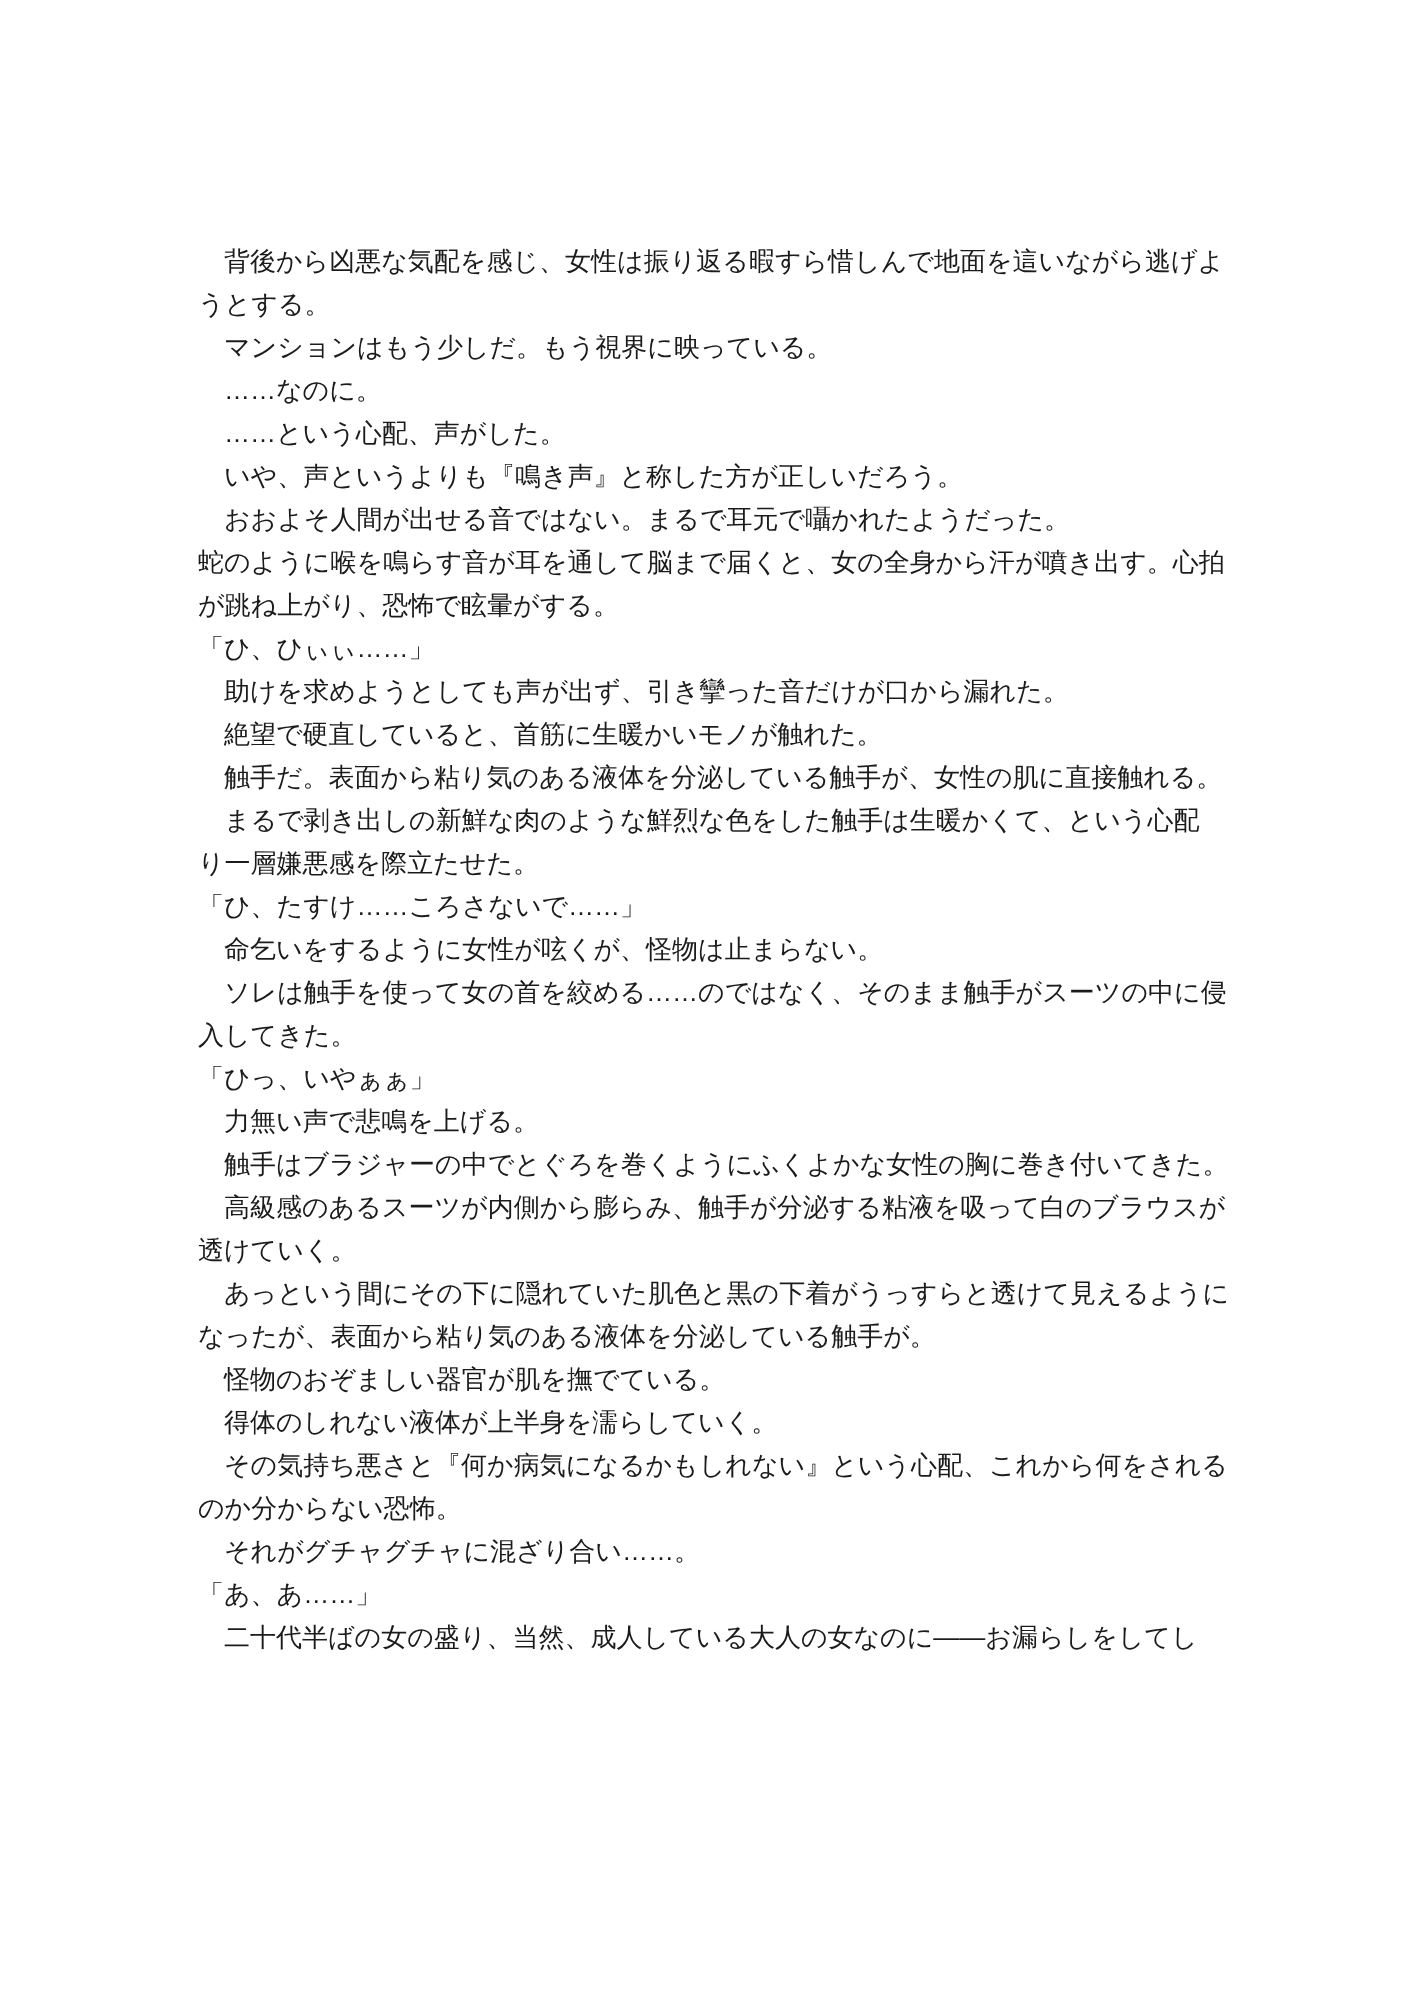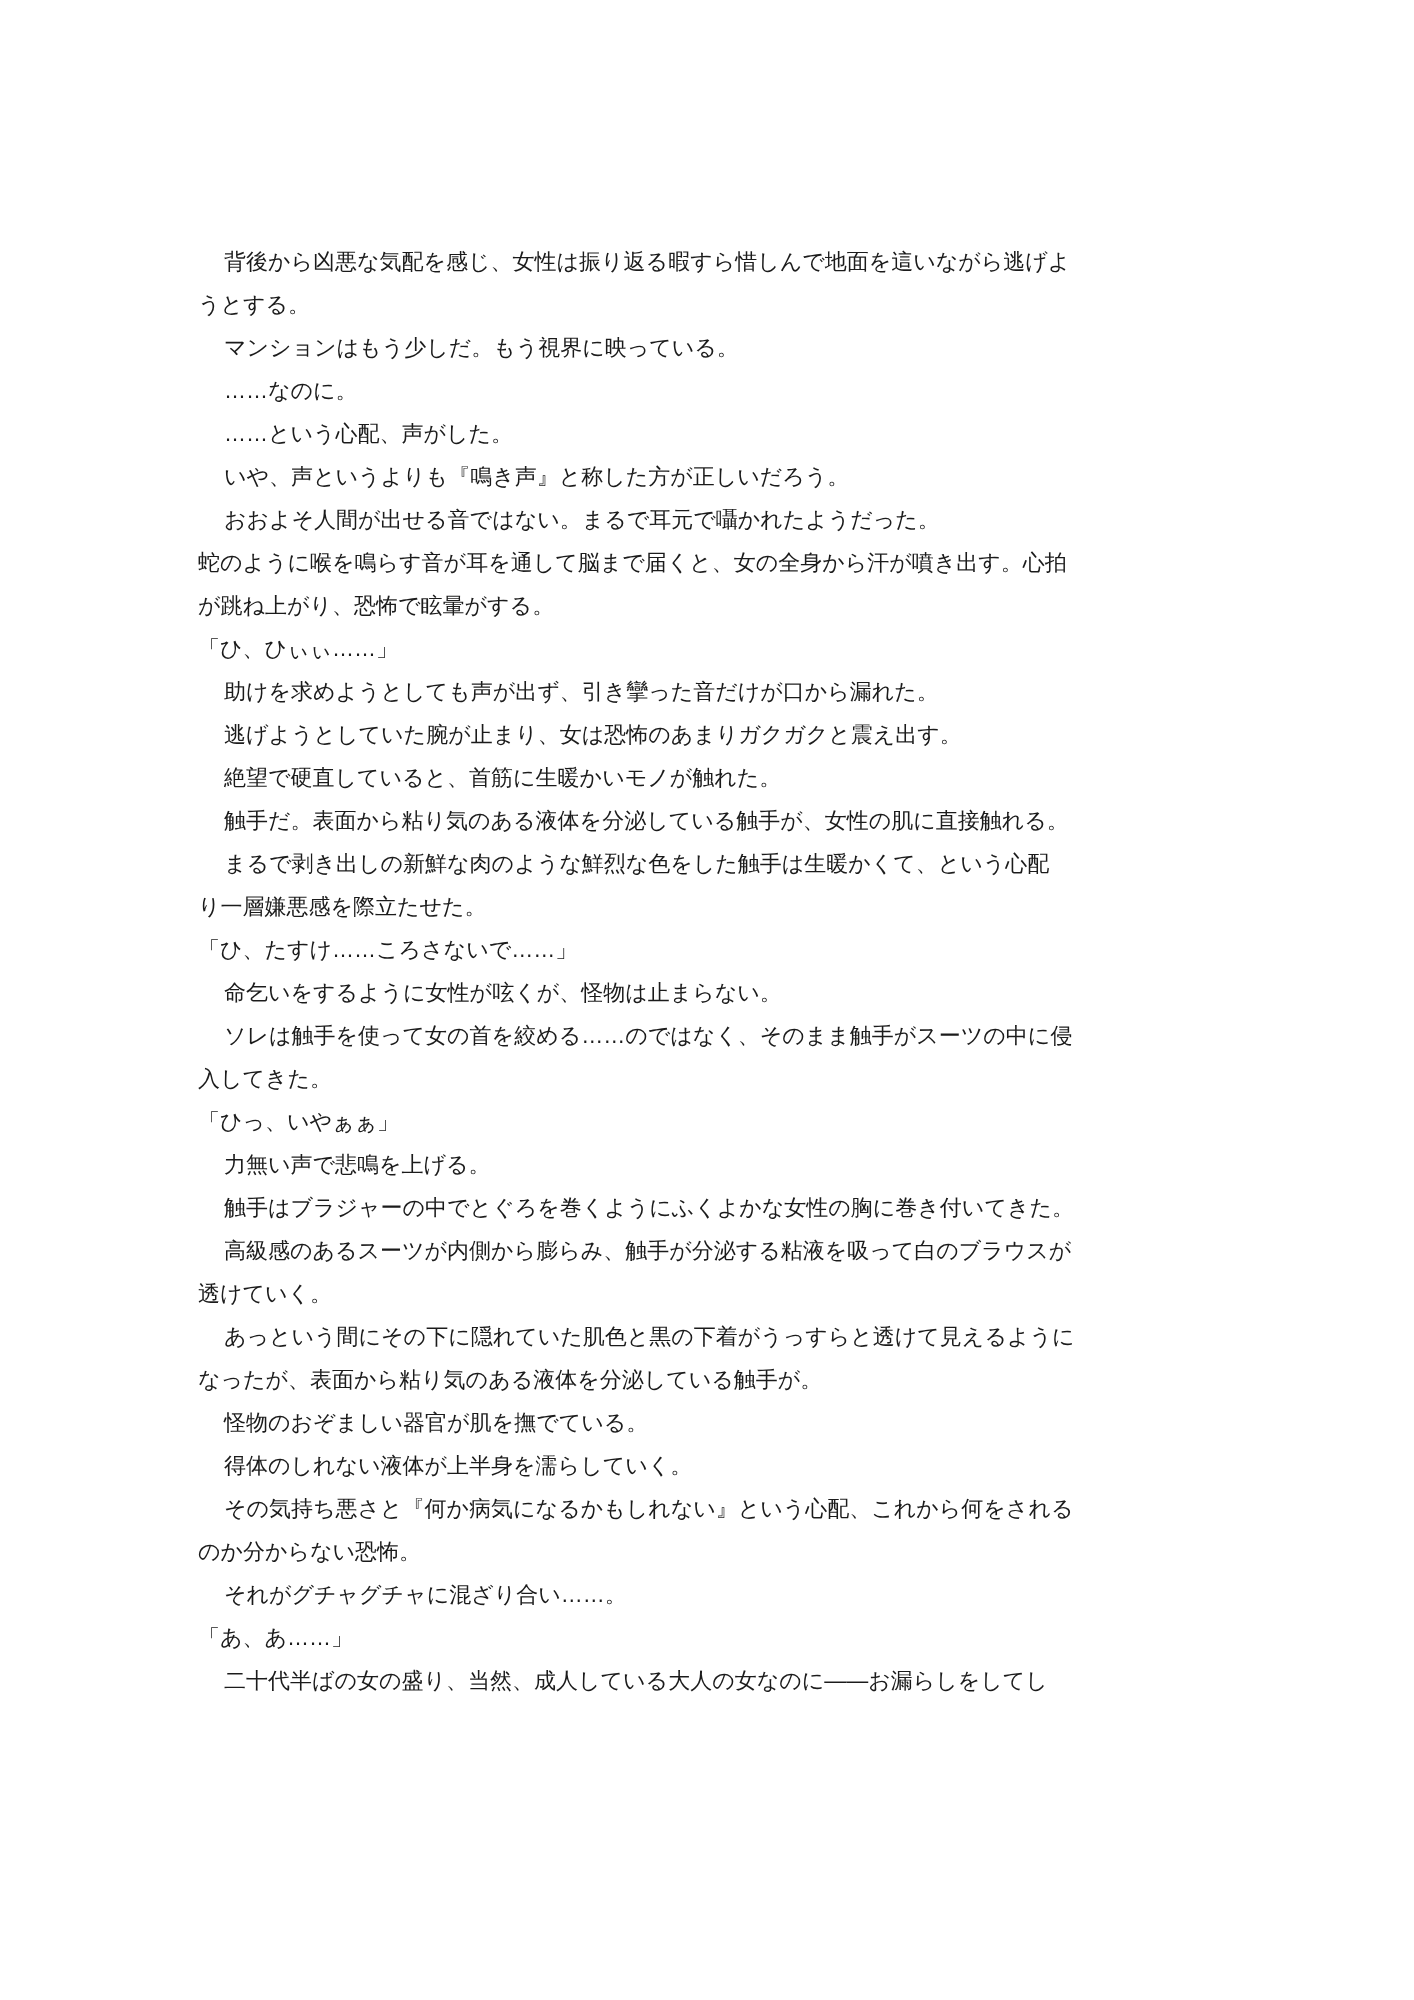--- a/index.html
+++ b/index.html
@@ -21,21 +21,21 @@
   }
   .text-block {
     position: absolute;
     left: 198px;
     top: 240px;
     width: 1030px;
   }
   .line {
     height: 43px;
     line-height: 43px;
-    font-size: 22px;
+    font-size: 26px;
     font-family: "Liberation Sans", "DejaVu Sans", sans-serif;
     color: var(--page-fg, #1b1b1b);
     white-space: pre;
     letter-spacing: 0;
   }
   .line.indent {
     text-indent: 26px;
   }
 </style>
 </head>
@@ -47,21 +47,20 @@
       <div class="line">うとする。</div>
       <div class="line indent">マンションはもう少しだ。もう視界に映っている。</div>
       <div class="line indent">……なのに。</div>
       <div class="line indent">……という心配、声がした。</div>
       <div class="line indent">いや、声というよりも『鳴き声』と称した方が正しいだろう。</div>
       <div class="line indent">おおよそ人間が出せる音ではない。まるで耳元で囁かれたようだった。</div>
       <div class="line">蛇のように喉を鳴らす音が耳を通して脳まで届くと、女の全身から汗が噴き出す。心拍</div>
       <div class="line">が跳ね上がり、恐怖で眩暈がする。</div>
       <div class="line">「ひ、ひぃぃ……」</div>
       <div class="line indent">助けを求めようとしても声が出ず、引き攣った音だけが口から漏れた。</div>
-      <div class="line indent">逃げようとしていた腕が止まり、女は恐怖のあまりガクガクと震え出す。</div>
       <div class="line indent">絶望で硬直していると、首筋に生暖かいモノが触れた。</div>
       <div class="line indent">触手だ。表面から粘り気のある液体を分泌している触手が、女性の肌に直接触れる。</div>
       <div class="line indent">まるで剥き出しの新鮮な肉のような鮮烈な色をした触手は生暖かくて、という心配</div>
       <div class="line">り一層嫌悪感を際立たせた。</div>
       <div class="line">「ひ、たすけ……ころさないで……」</div>
       <div class="line indent">命乞いをするように女性が呟くが、怪物は止まらない。</div>
       <div class="line indent">ソレは触手を使って女の首を絞める……のではなく、そのまま触手がスーツの中に侵</div>
       <div class="line">入してきた。</div>
       <div class="line">「ひっ、いやぁぁ」</div>
       <div class="line indent">力無い声で悲鳴を上げる。</div>

